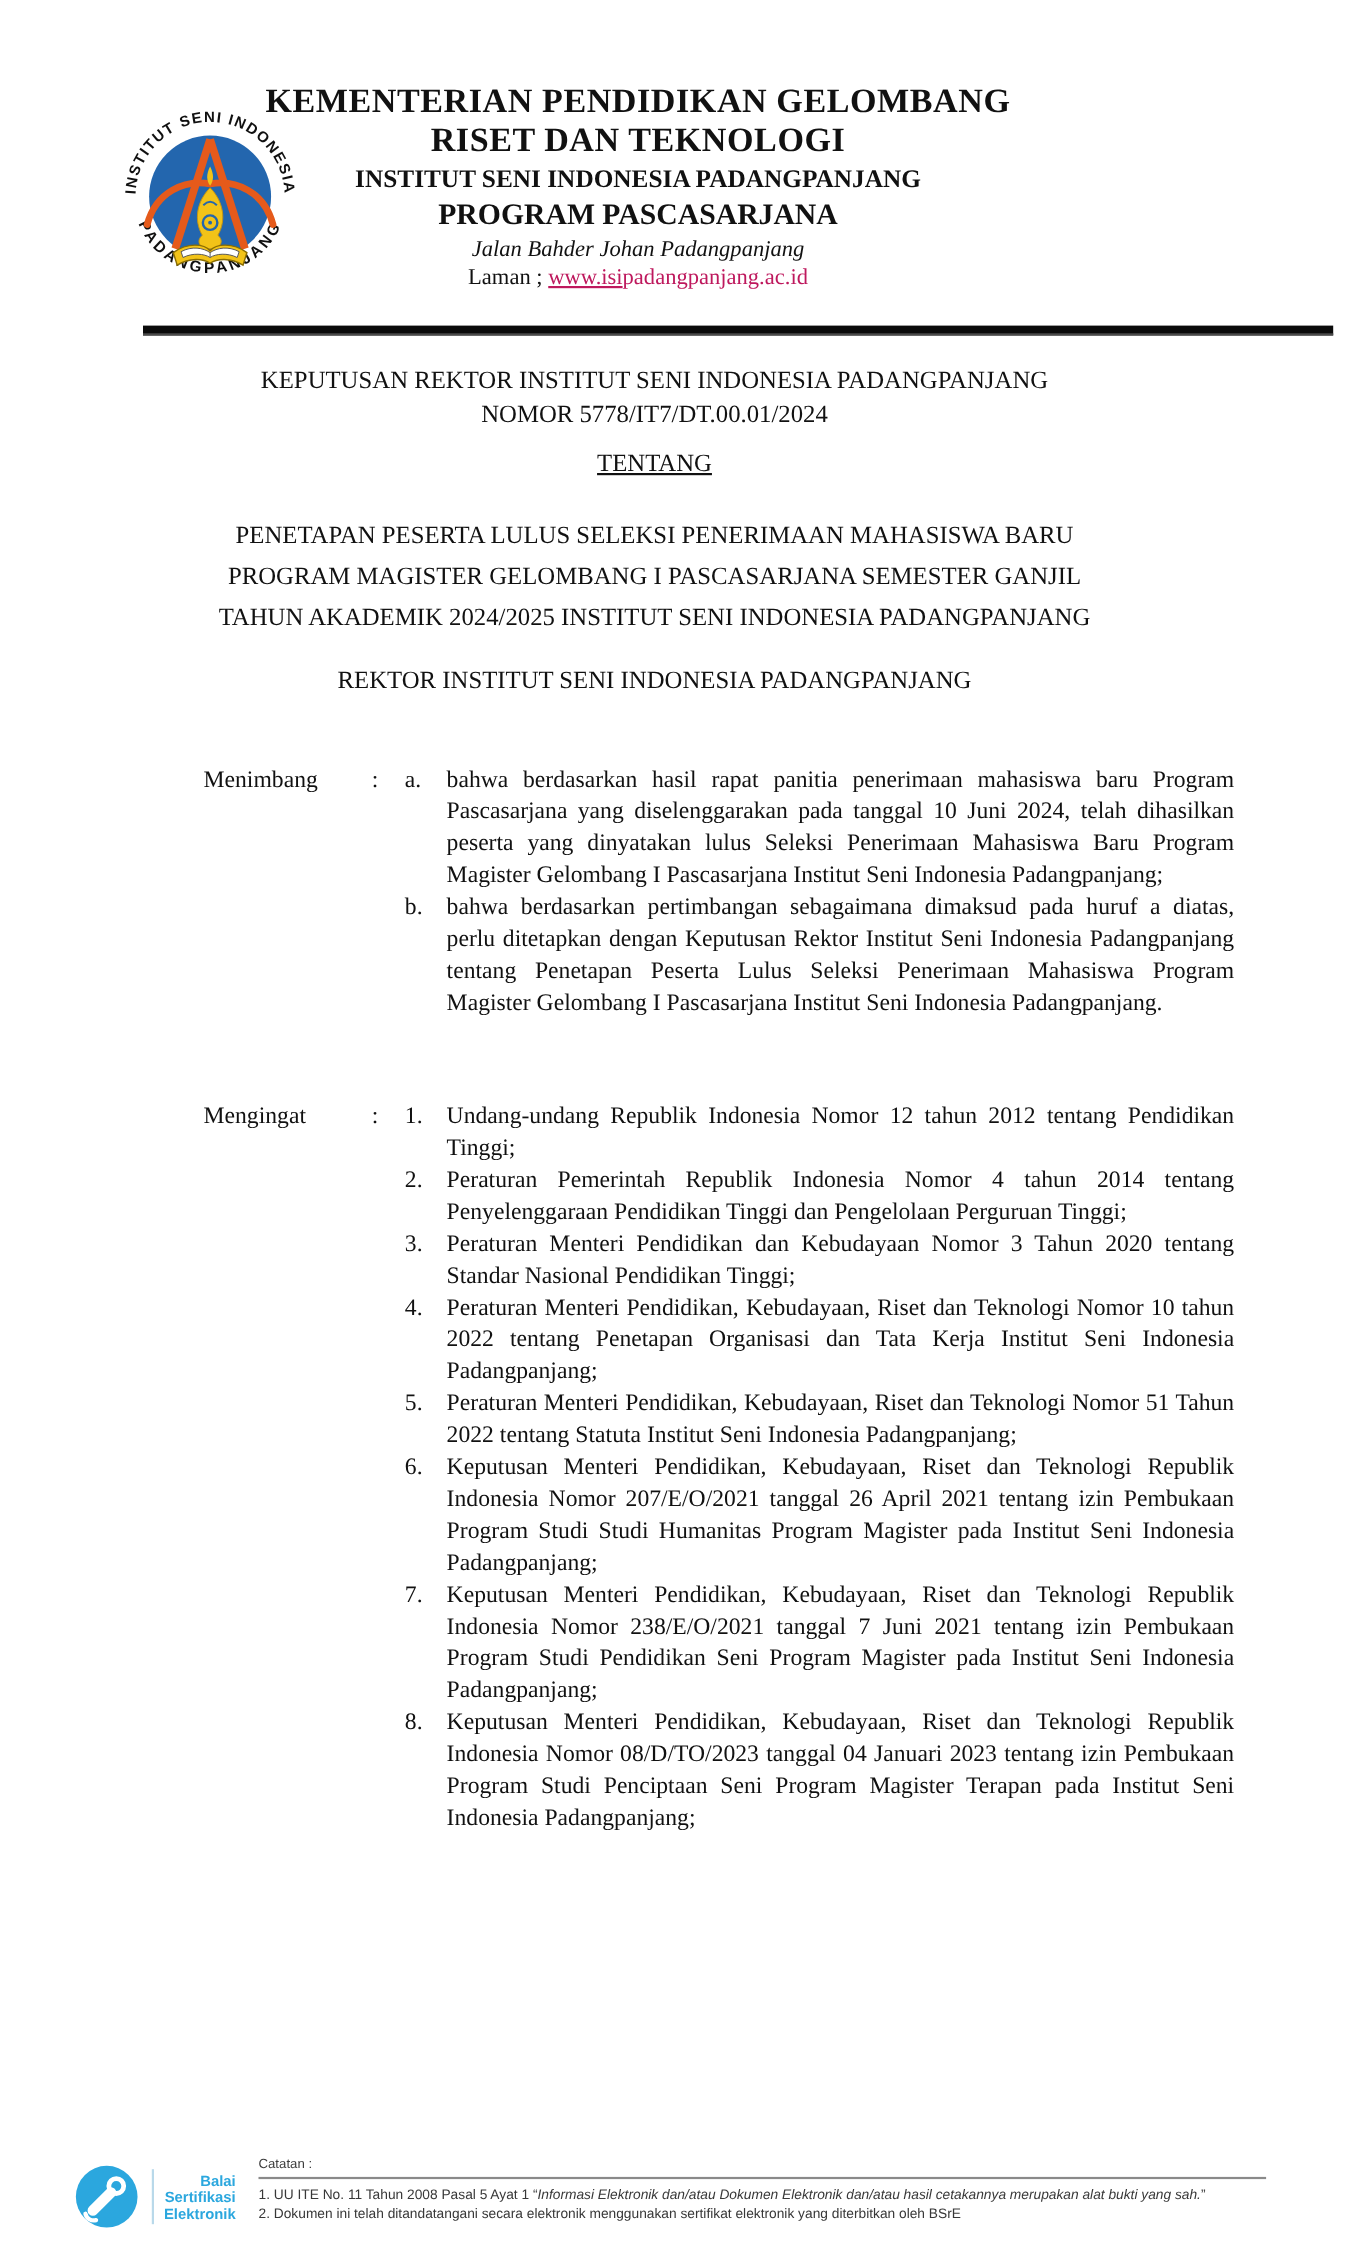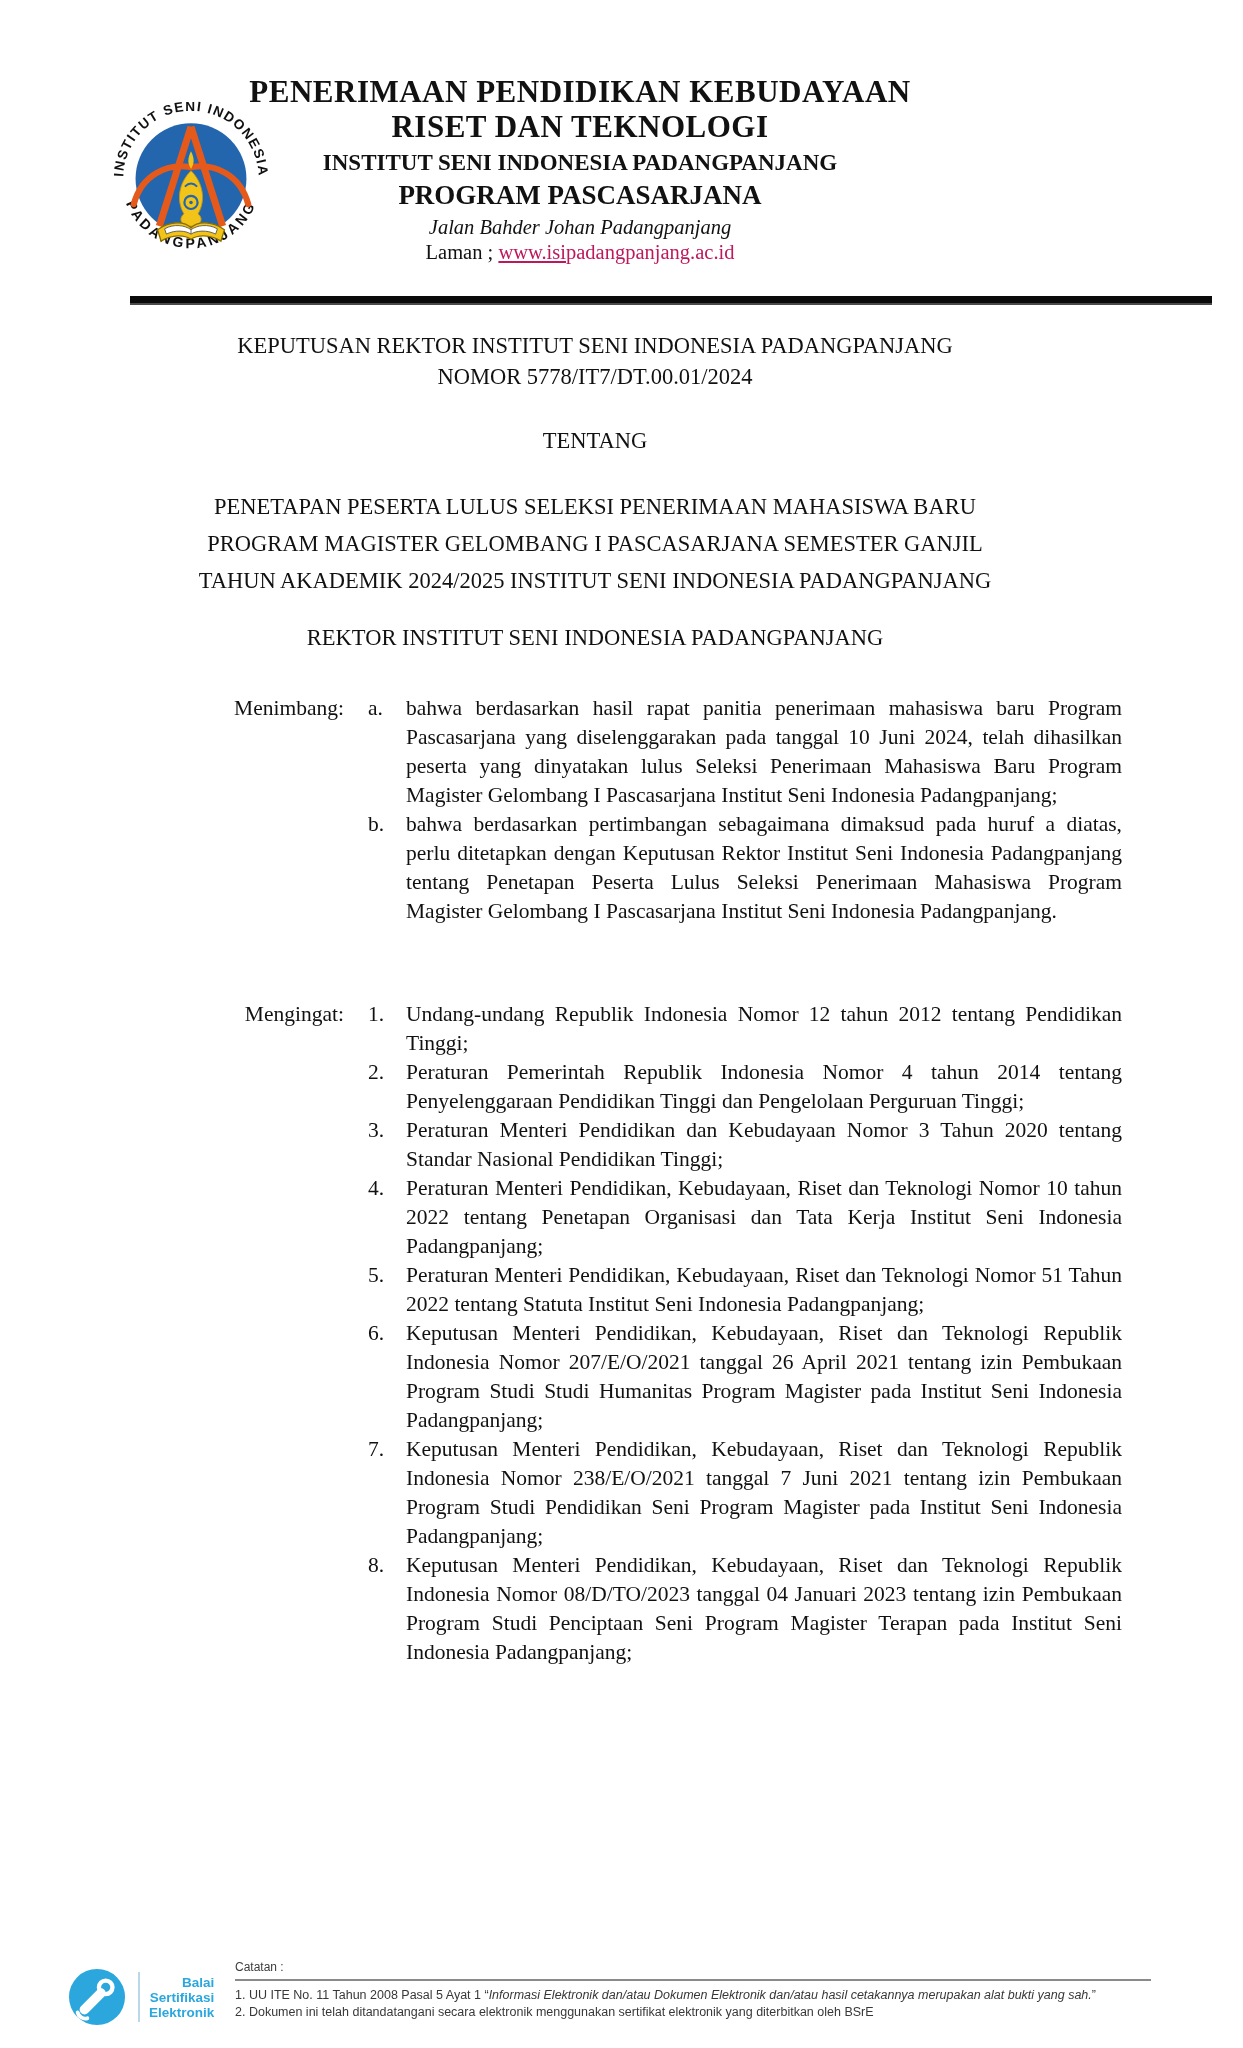--- a/index.html
+++ b/index.html
@@ -15,28 +15,28 @@
   .h-prog{font-size:27px;font-weight:bold;margin-top:5px;line-height:29px;}
   .h-addr{font-size:20.5px;margin-top:5px;line-height:25px;font-style:italic;}
   .h-contact{font-size:20.5px;line-height:25px;}
   .h-contact a{color:#1f1fd8;text-decoration:underline;}
   .u{text-decoration:underline;}
   .head-rule{position:absolute;left:130px;top:296px;width:1082px;height:7px;background:#0a0a0a;
              border-bottom:2px solid #4a4a4a;}
   
   .title-block{position:absolute;left:185px;top:330px;width:820px;text-align:center;font-size:22.5px;}
   .t-line{line-height:31px;text-align:center;}
-  .t-tentang{margin-top:33px;line-height:31px;}
+  .t-tentang{margin-top:13px;line-height:31px;text-decoration:underline;}
   .t-subject{margin-top:32px;line-height:37px;}
   .t-issuer{margin-top:23px;line-height:31px;}
   
   .clause{position:absolute;left:185px;width:937px;display:flex;font-size:21.5px;line-height:29px;}
   .clause.menimbang{top:694px;}
   .clause.mengingat{top:1000px;}
-  .c-label{width:153px;flex:0 0 153px;text-align:right;}
+  .c-label{width:153px;flex:0 0 153px;}
   .c-colon{width:30px;flex:0 0 30px;}
   .c-items{flex:1;}
   .c-item{display:flex;}
   .c-marker{width:38px;flex:0 0 38px;}
   .c-text{flex:1;text-align:justify;text-justify:inter-word;}
   
   .bsre{position:absolute;left:68px;top:1968px;display:flex;align-items:center;
         font-family:"Liberation Sans", sans-serif;}
   .bsre-icon{width:58px;height:58px;flex:0 0 58px;}
   .bsre-div{width:2px;height:50px;background:#b9d9ea;margin:0 9px 0 12px;}
@@ -79,21 +79,21 @@
       <circle cx="100" cy="130" r="2" fill="#2366ae"></circle>
       <path d="M93,112 Q100,105 107,112" fill="none" stroke="#2366ae" stroke-width="2"></path>
 
       <path d="M62,161 C77,150 94,152 100,159 C106,152 123,150 138,161 L134,174 C121,166 107,167 100,172 C93,167 79,166 66,174 Z" fill="#f2c318" stroke="#8a6d00" stroke-width="1.5"></path>
       <path d="M70,160 C81,154 93,156 100,161 C107,156 119,154 130,160 L128,166 C118,161 106,162 100,166 C94,162 82,161 72,166 Z" fill="#ffffff" stroke="#555" stroke-width="1"></path>
       <path d="M100,161 L100,166" stroke="#555" stroke-width="1"></path>
     </svg>
   </div>
 
   <div class="head-text">
-    <div class="h-min">PENERIMAAN PENDIDIKAN KEBUDAYAAN</div>
+    <div class="h-min">KEMENTERIAN PENDIDIKAN GELOMBANG</div>
     <div class="h-min">RISET DAN TEKNOLOGI</div>
     <div class="h-inst">INSTITUT SENI INDONESIA PADANGPANJANG</div>
     <div class="h-prog">PROGRAM PASCASARJANA</div>
     <div class="h-addr">Jalan Bahder Johan Padangpanjang</div>
     <div class="h-contact">
       <span>Laman ; </span><a href="#" style="color:#be185d;text-decoration:none;"><span class="u">www.isi</span><span>padangpanjang.ac.id</span></a>
     </div>
   </div>
 
   <div class="head-rule"></div>

